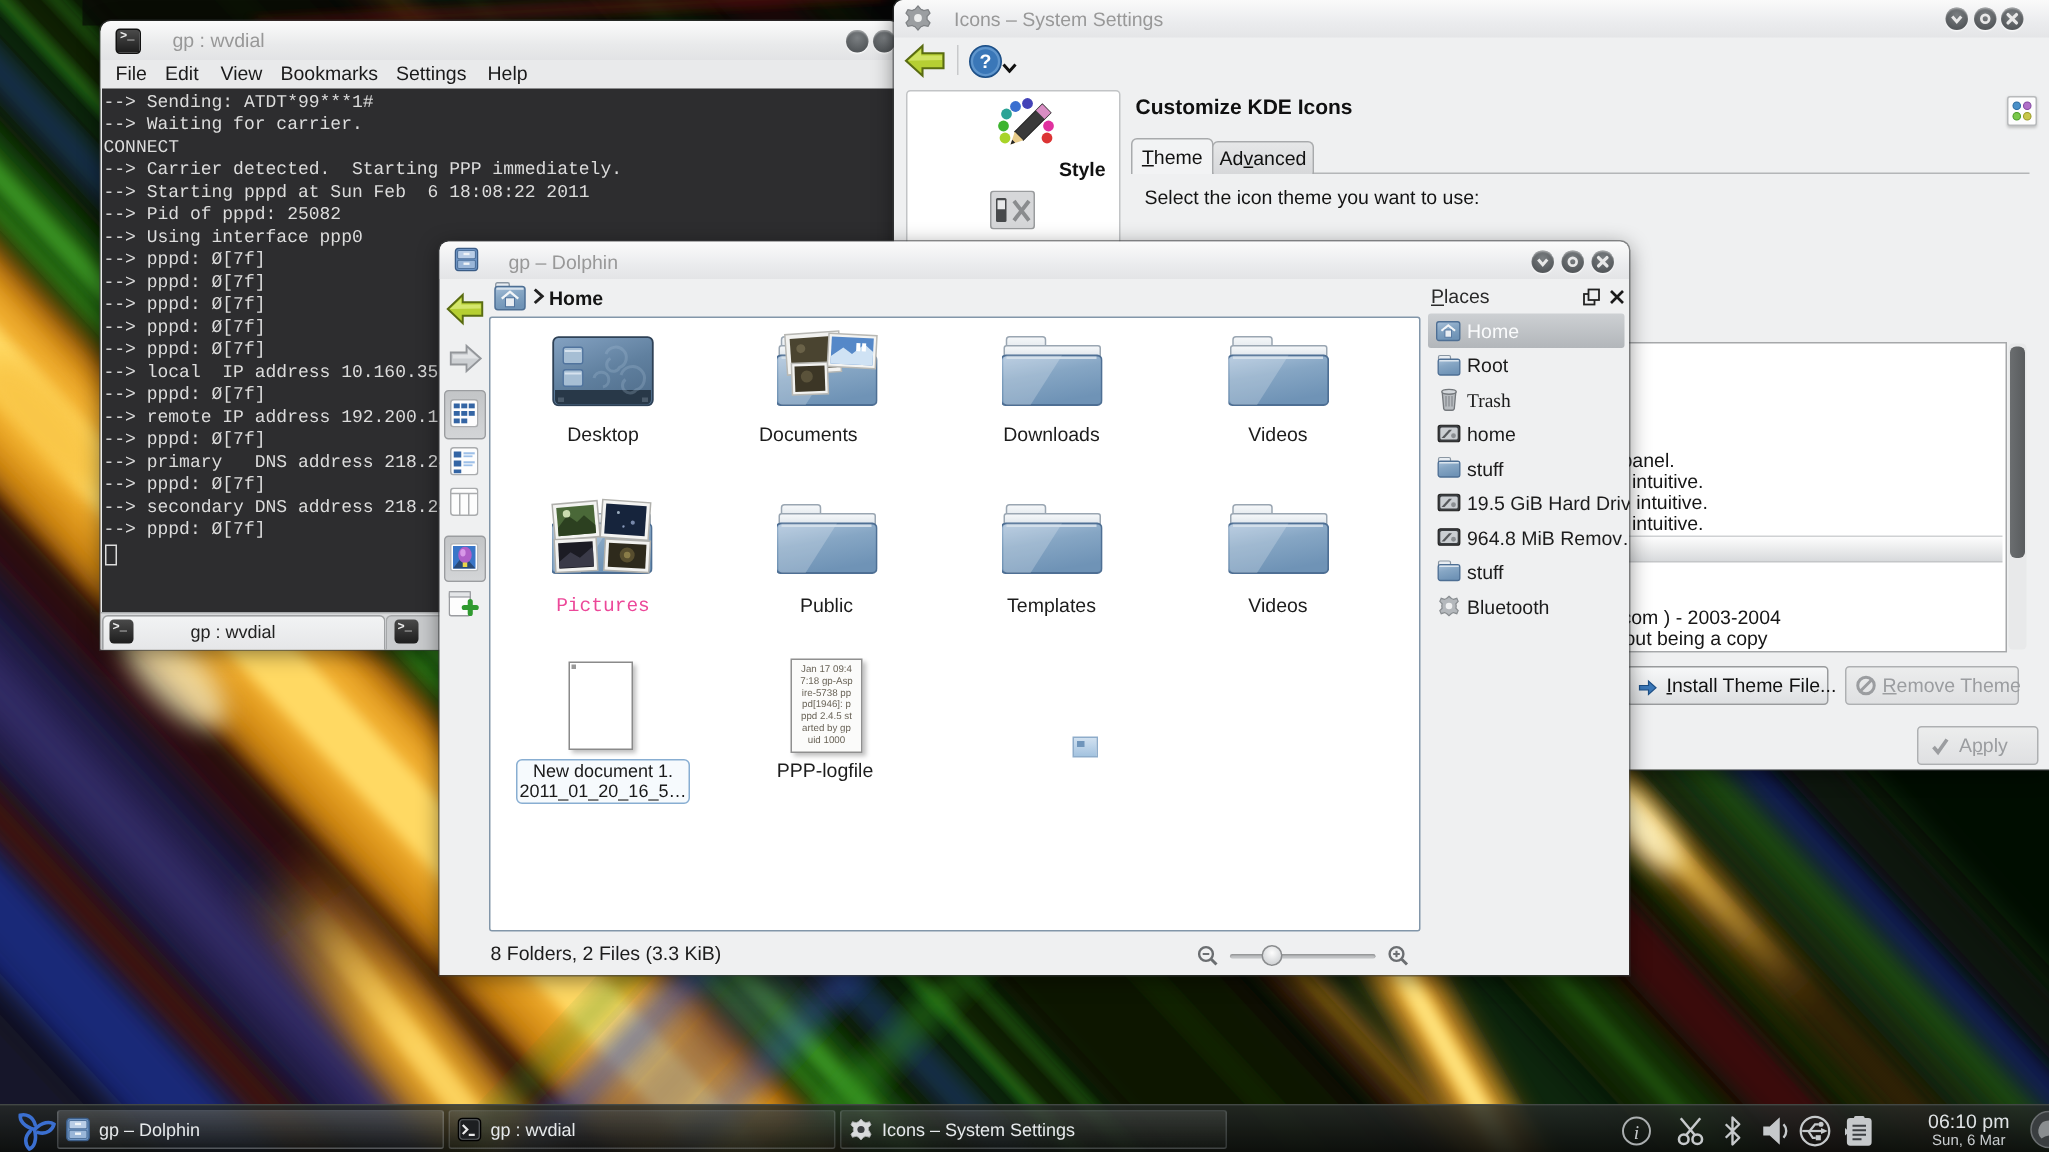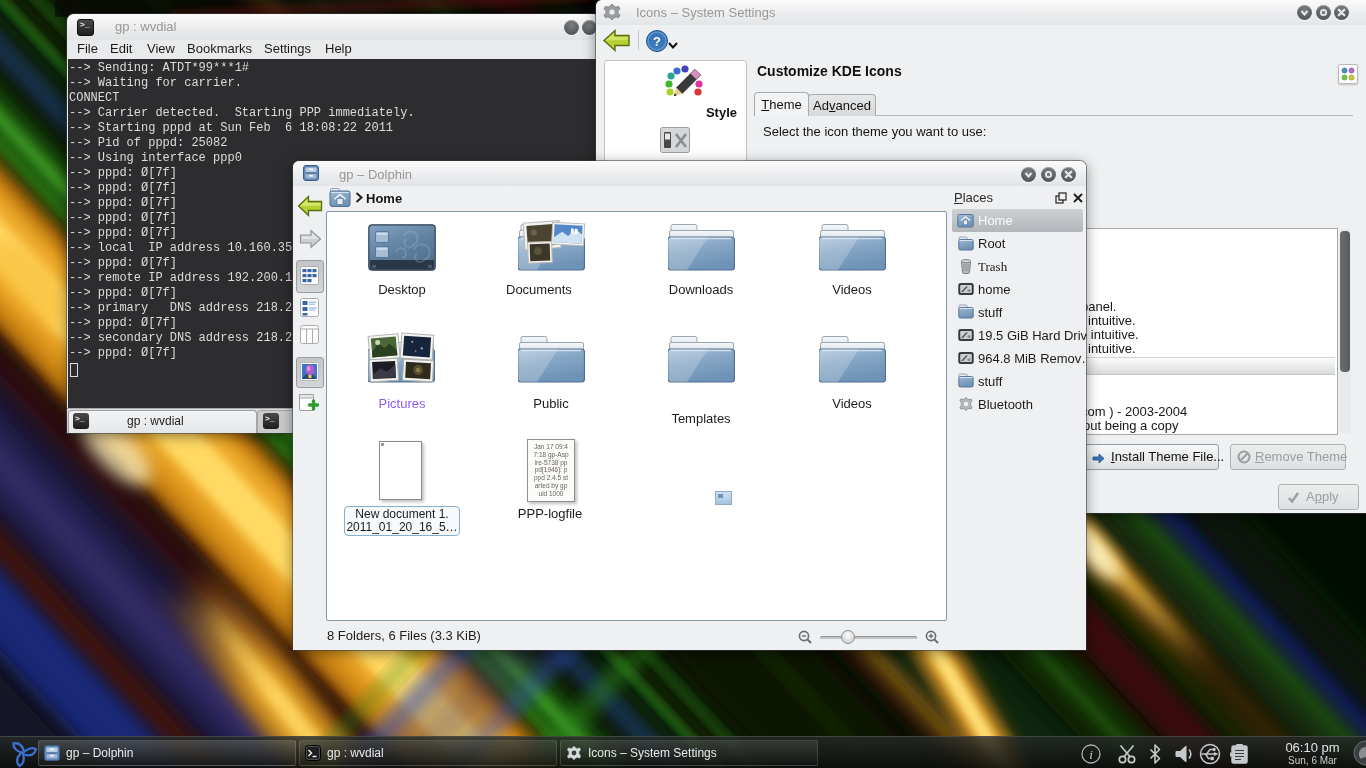--- a/index.html
+++ b/index.html
@@ -513,49 +513,49 @@
           <rect x="6.5" y="29.5" width="23" height="17" fill="#1c1c24"></rect>
           <path d="M6.5 42 l8 -6 l6 4 l9 -7 v13 h-23 z" fill="#3a3a48"></path>
         </g>
     <g transform="rotate(3 52 40)">
           <rect x="37" y="28" width="30" height="21" fill="#f2f2f0" stroke="#b0b0ac"></rect>
           <rect x="39.5" y="30.5" width="25" height="16" fill="#2e2a1c"></rect>
           <circle cx="52" cy="38" r="5" fill="#584e2e"></circle>
           <circle cx="52" cy="38" r="2.2" fill="#8a7c48"></circle>
         </g>
   </svg>
-  <div class="abs" style="left:30px;top:184px;width:90px;text-align:center;font-size:13px;color:#8b5cf6;">Pictures</div>
+  <div class="abs" style="left:30px;top:184px;width:90px;text-align:center;font-size:13px;color:#ec4899;font-family:Liberation Mono, monospace;">Pictures</div>
   <svg class="abs" style="left:191px;top:124px" width="67" height="47" viewBox="0 0 67 47">
         <use href="#folderico"></use>
       </svg>
   <div class="abs" style="left:179px;top:184px;width:90px;text-align:center;font-size:13px;color:#1c1c1c;">Public</div>
   <svg class="abs" style="left:341px;top:124px" width="67" height="47" viewBox="0 0 67 47">
         <use href="#folderico"></use>
       </svg>
-  <div class="abs" style="left:329px;top:184px;width:90px;text-align:center;font-size:13px;color:#1c1c1c;margin-top:15px;">Templates</div>
+  <div class="abs" style="left:329px;top:184px;width:90px;text-align:center;font-size:13px;color:#1c1c1c;">Templates</div>
   <svg class="abs" style="left:492px;top:124px" width="67" height="47" viewBox="0 0 67 47">
         <use href="#folderico"></use>
       </svg>
   <div class="abs" style="left:480px;top:184px;width:90px;text-align:center;font-size:13px;color:#1c1c1c;">Videos</div>
 
   <div class="abs" style="left:52px;top:229px;width:41px;height:57px;background:#fff;border:1px solid #8a8a8a;box-shadow:2px 2px 3px rgba(0,0,0,0.25);">
     <div class="abs" style="left:1px;top:1px;width:3px;height:3px;background:#999;"></div>
   </div>
   <div class="abs" style="left:17px;top:294px;width:114px;height:27px;background:#f6fafd;border:1px solid #88aed2;border-radius:4px;font-size:12px;color:#1a1a1a;text-align:center;line-height:13px;padding-top:1px;">New document 1.<br>2011_01_20_16_5…</div>
   <div class="abs" style="left:200px;top:227px;width:46px;height:61px;background:#fbfbfa;border:1px solid #909090;box-shadow:2px 2px 3px rgba(0,0,0,0.25);overflow:hidden;">
     <div style="font-family:'Liberation Sans';font-size:6.5px;line-height:7.8px;color:#6a6458;text-align:center;padding-top:3px;">Jan 17 09:4<br>7:18 gp-Asp<br>ire-5738 pp<br>pd[1946]: p<br>ppd 2.4.5 st<br>arted by gp<br>uid 1000</div>
   </div>
   <div class="abs" style="left:178px;top:294px;width:90px;text-align:center;font-size:13px;color:#1c1c1c;">PPP-logfile</div>
 
   <div class="abs" style="left:388px;top:279px;width:15px;height:12px;background:linear-gradient(#cfe0f0,#9fc0de);border:1px solid #88a8c8;opacity:0.95;">
     <div class="abs" style="left:2px;top:2px;width:5px;height:4px;background:#6890b8;"></div>
   </div>
  </div>
 
- <div class="abs" style="left:34px;top:467px;font-size:13px;color:#1c1c1c;">8 Folders, 6 Files (3.3 KiB)</div>
+ <div class="abs" style="left:34px;top:467px;font-size:13px;color:#1c1c1c;">8 Folders, 2 Files (3.3 KiB)</div>
  <svg class="abs" style="left:505px;top:469px" width="15" height="15" viewBox="0 0 15 15">
    <circle cx="6" cy="6" r="4.6" fill="none" stroke="#6b6e71" stroke-width="1.6"></circle>
       <path d="M9.5 9.5 L13 13" stroke="#6b6e71" stroke-width="2"></path>
       <path d="M3.8 6 h4.4" stroke="#6b6e71" stroke-width="1.4"></path>
  </svg>
  <div class="abs" style="left:527px;top:475px;width:97px;height:3px;background:#c2c4c6;border-radius:2px;box-shadow:inset 0 1px 1px rgba(0,0,0,0.25);"></div>
  <div class="abs" style="left:548px;top:469px;width:14px;height:14px;border-radius:50%;background:radial-gradient(circle at 50% 35%,#fdfdfd,#d8dadc 65%,#c6c8ca);border:1px solid #8a8c8e;box-sizing:border-box;"></div>
  <svg class="abs" style="left:632px;top:469px" width="15" height="15" viewBox="0 0 15 15">
    <circle cx="6" cy="6" r="4.6" fill="none" stroke="#6b6e71" stroke-width="1.6"></circle>
       <path d="M9.5 9.5 L13 13" stroke="#6b6e71" stroke-width="2"></path>

